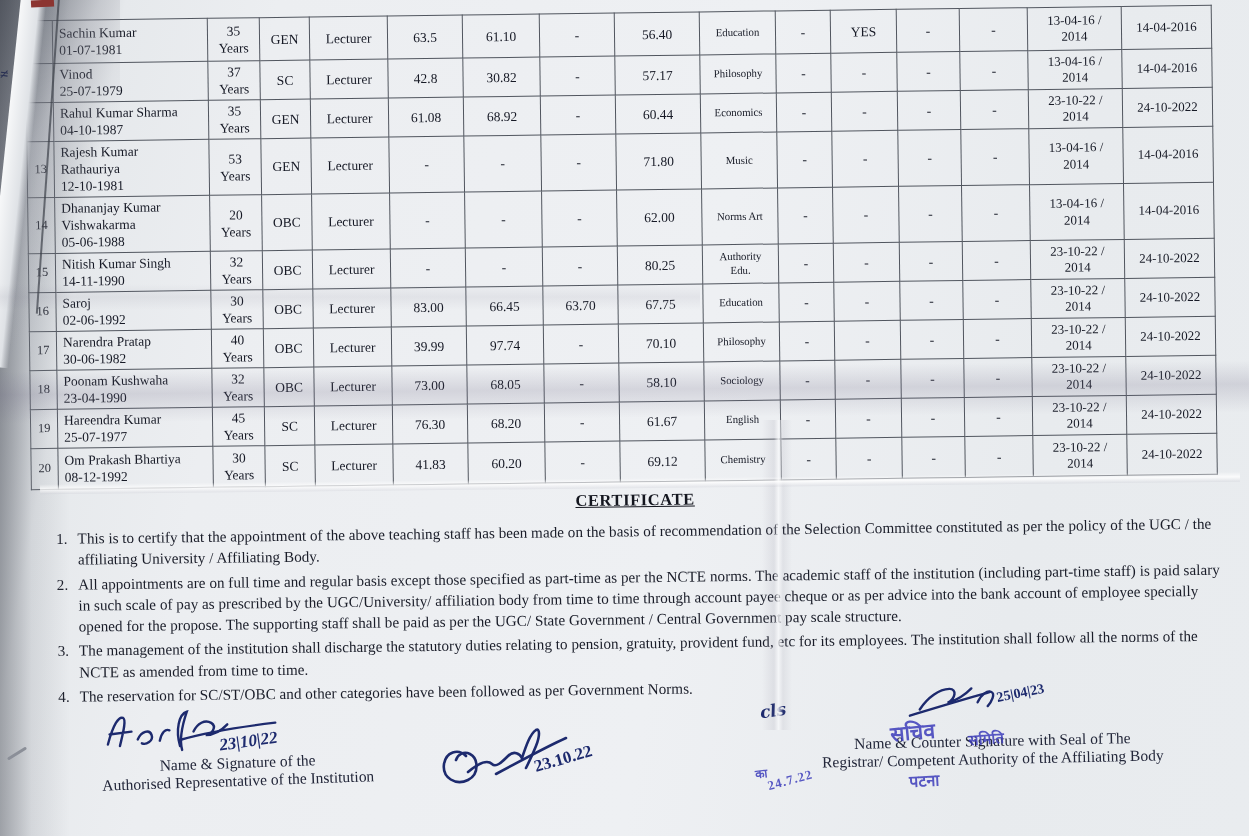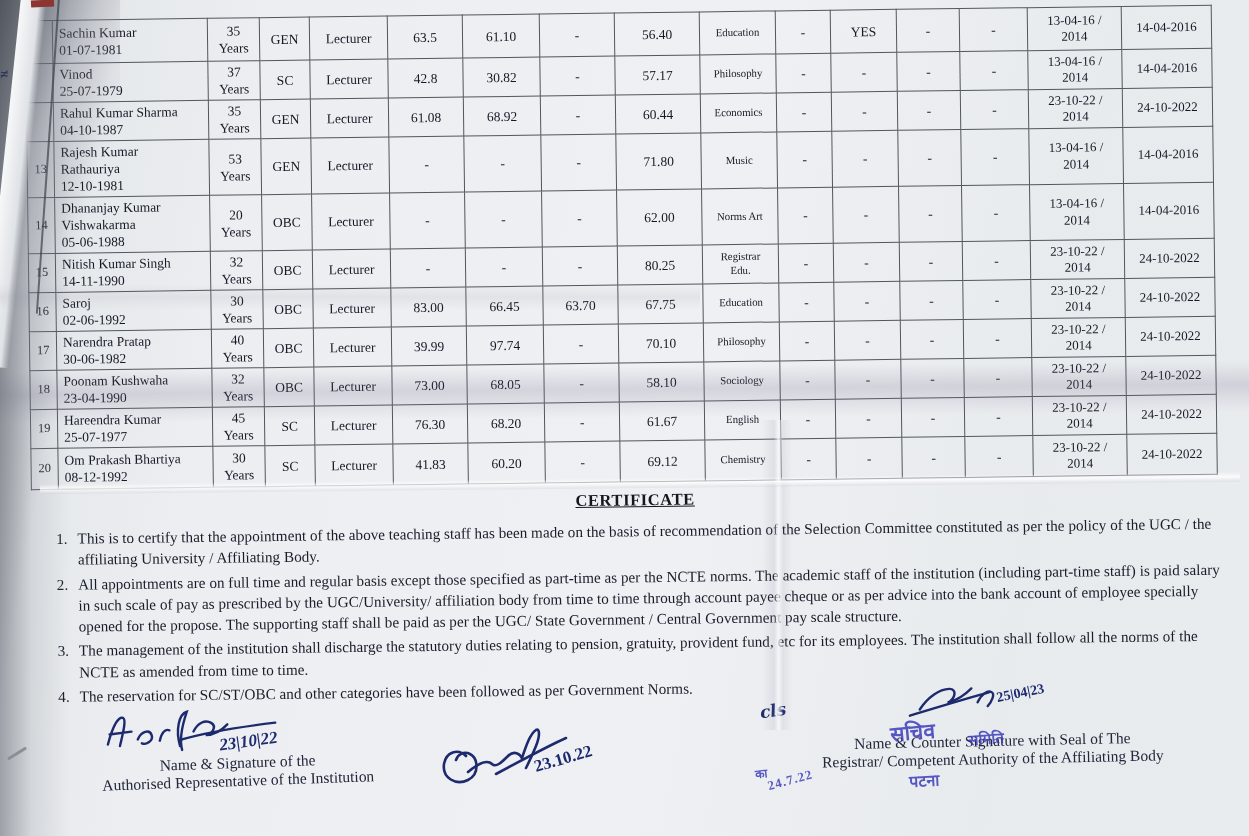--- a/index.html
+++ b/index.html
@@ -398,21 +398,21 @@
             <td class="c6">
               <div>-</div>
             </td>
             <td class="c7">
               <div>-</div>
             </td>
             <td class="c8">
               <div>80.25</div>
             </td>
             <td class="c9">
-              <div>Registrar</div>
+              <div>Authority</div>
               <div>Edu.</div>
             </td>
             <td class="c10">
               <div>-</div>
             </td>
             <td class="c11">
               <div>-</div>
             </td>
             <td class="c12">
               <div>-</div>

